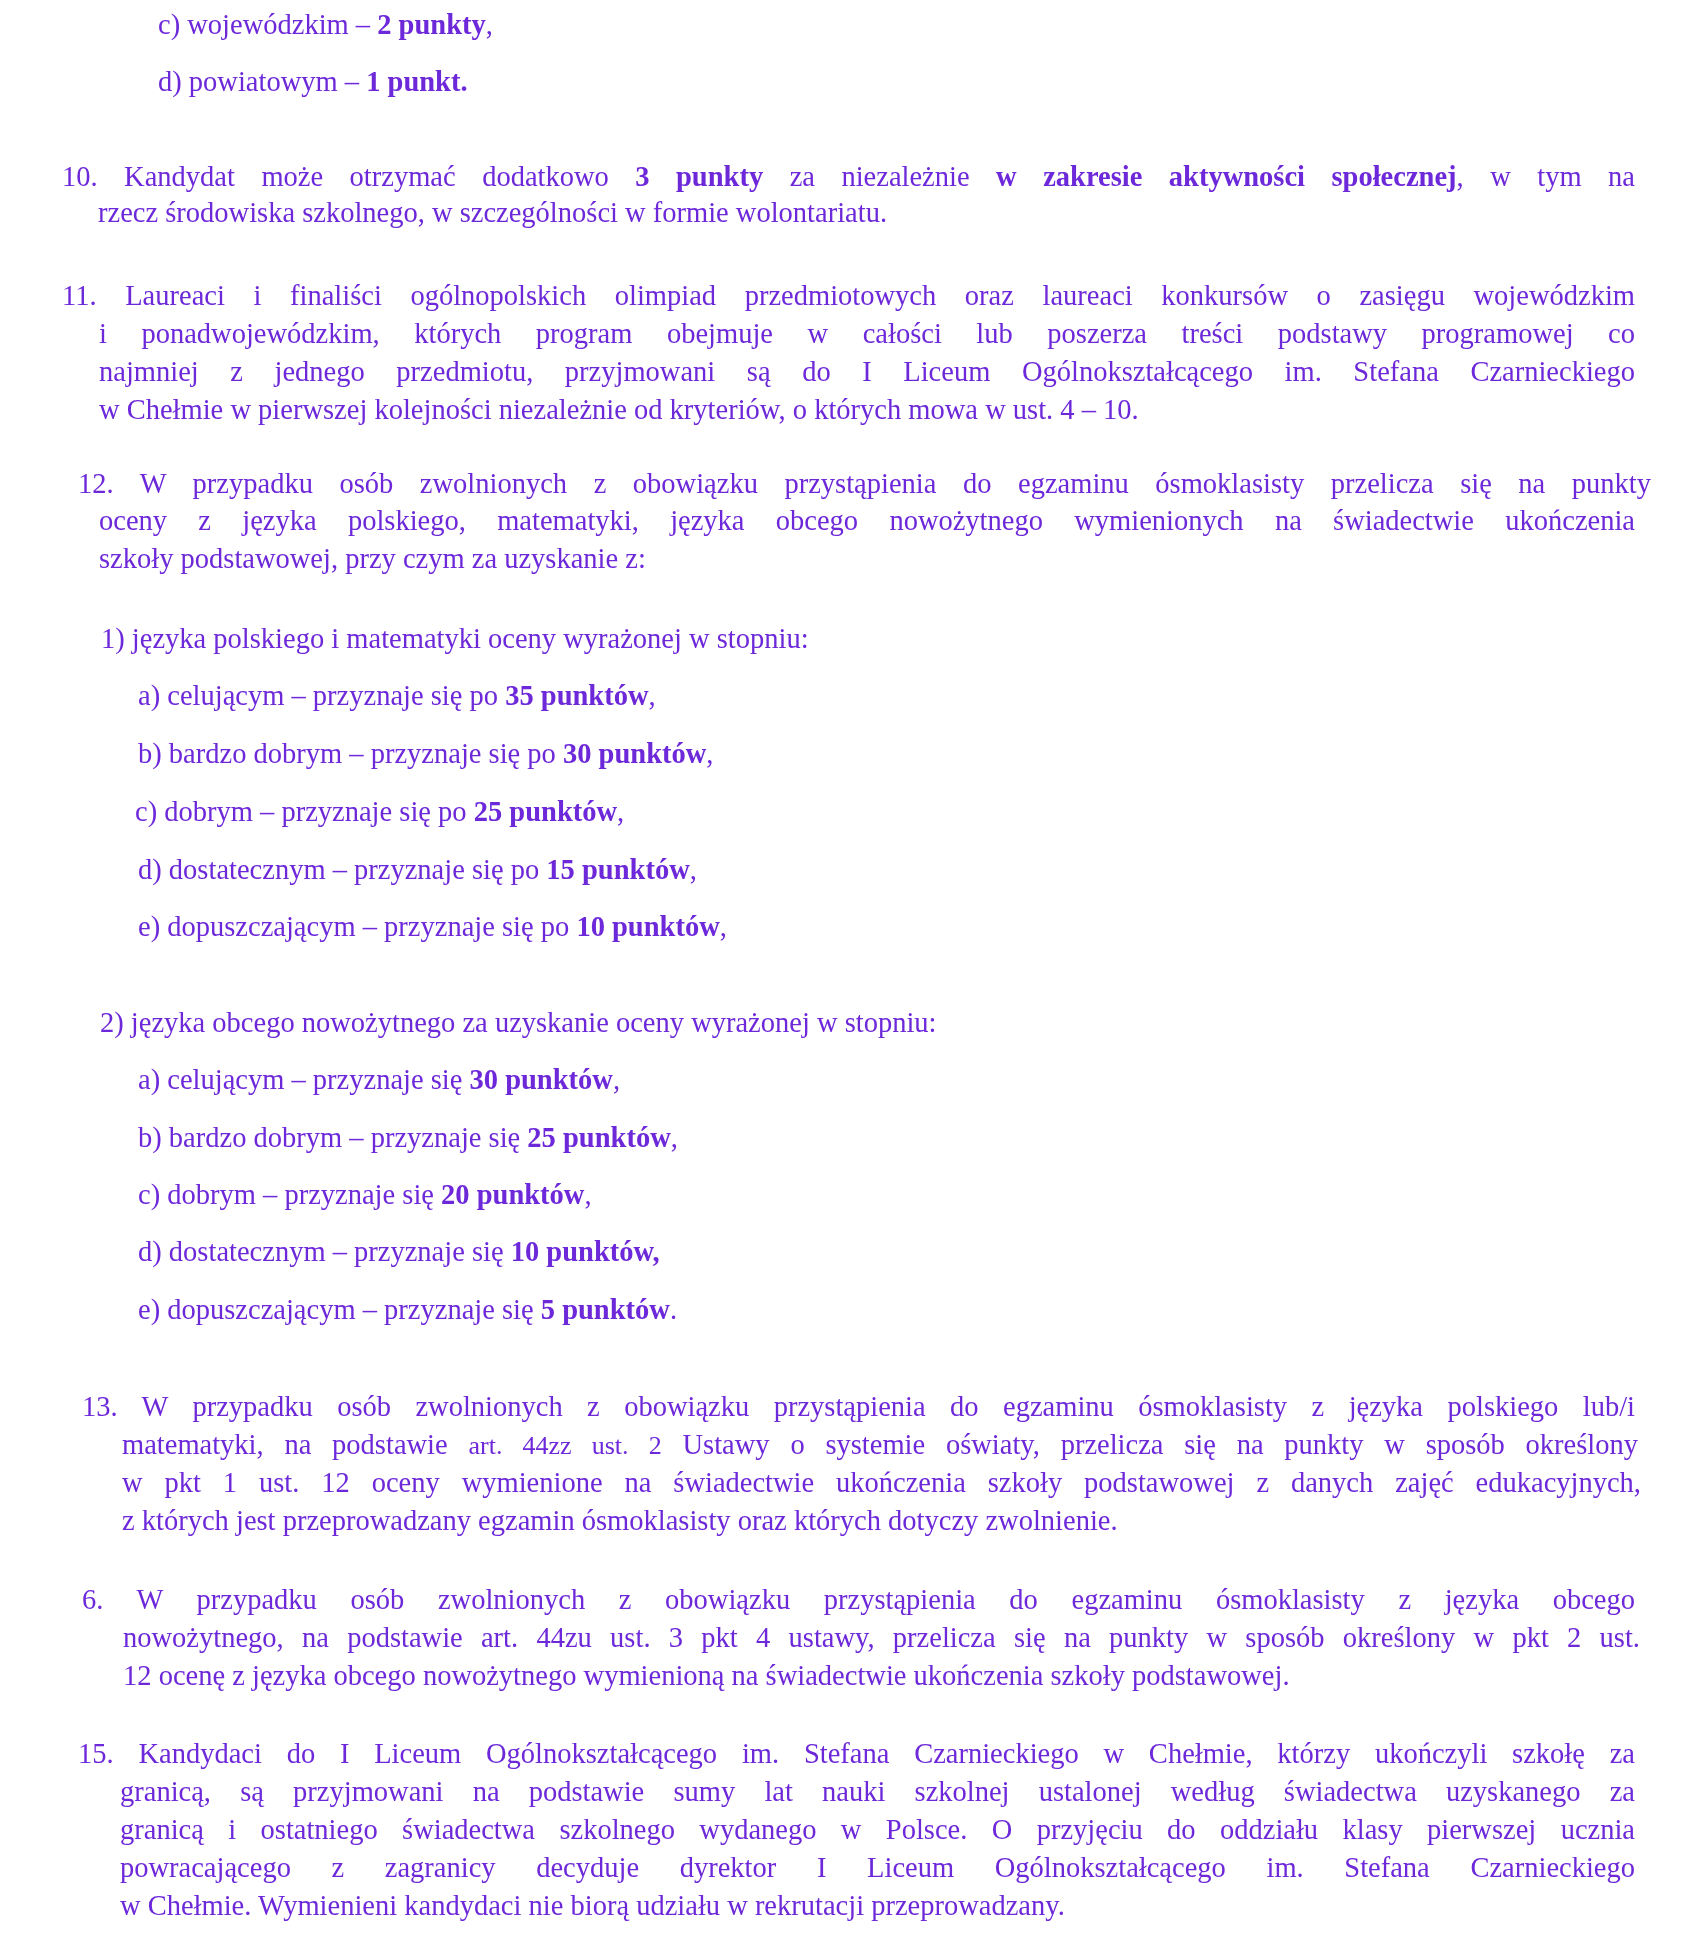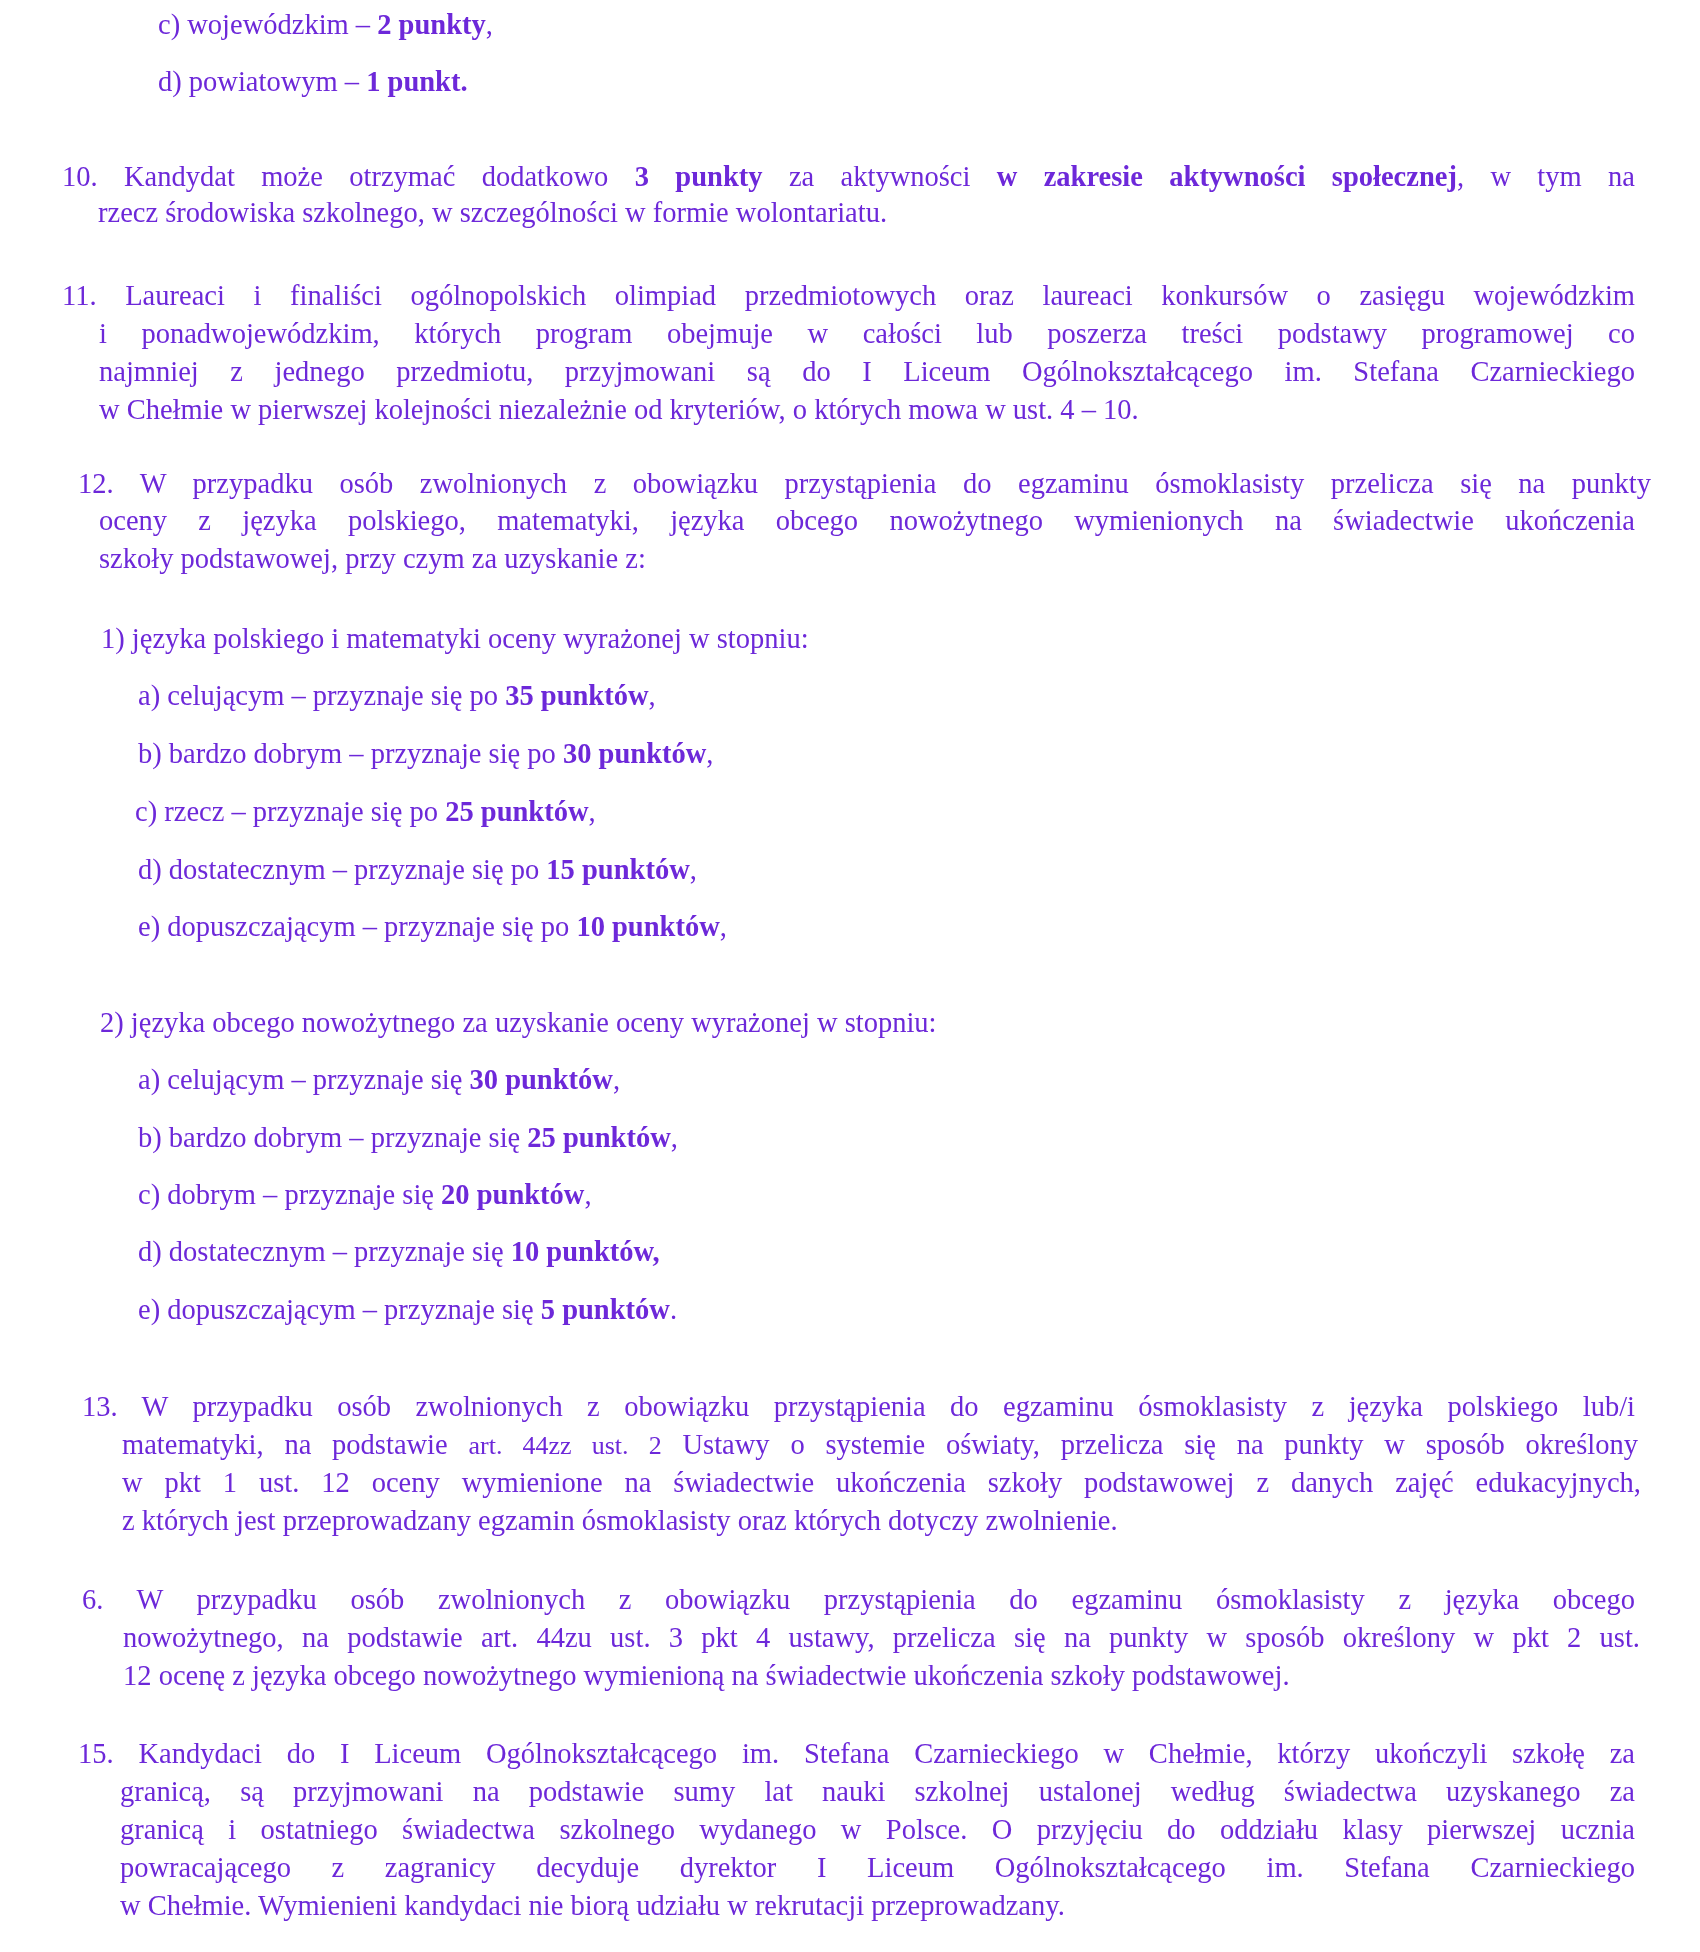--- a/index.html
+++ b/index.html
@@ -13,36 +13,36 @@
   .sans { font-family:Liberation Serif, serif; font-size:26px; }
 </style>
 </head>
 <body>
 
 <div id="page">
 
   <div class="line" style="left:158px;top:11px"><span>c) wojewódzkim – </span><span class="b">2 punkty</span><span>,</span></div>
   <div class="line" style="left:158px;top:68px"><span>d) powiatowym – </span><span class="b">1 punkt.</span></div>
 
-  <div class="line just" style="left:62px;top:163px;width:1573px"><span>10.  Kandydat może otrzymać dodatkowo </span><span class="b">3 punkty</span><span> za aktywności </span><span class="b">w zakresie aktywności społecznej</span><span>, w tym na</span></div>
+  <div class="line just" style="left:62px;top:163px;width:1573px"><span>10.  Kandydat może otrzymać dodatkowo </span><span class="b">3 punkty</span><span> za niezależnie </span><span class="b">w zakresie aktywności społecznej</span><span>, w tym na</span></div>
   <div class="line" style="left:98px;top:199px"><span>rzecz środowiska szkolnego, w szczególności w formie wolontariatu.</span></div>
 
   <div class="line just" style="left:62px;top:282px;width:1573px"><span>11.  Laureaci i finaliści ogólnopolskich olimpiad przedmiotowych oraz laureaci konkursów o zasięgu wojewódzkim</span></div>
   <div class="line just" style="left:99px;top:320px;width:1536px"><span>i ponadwojewódzkim, których program obejmuje w całości lub poszerza treści podstawy programowej co</span></div>
   <div class="line just" style="left:99px;top:358px;width:1536px"><span>najmniej z jednego przedmiotu, przyjmowani są do I Liceum Ogólnokształcącego im. Stefana Czarnieckiego</span></div>
   <div class="line" style="left:99px;top:396px"><span>w Chełmie w pierwszej kolejności niezależnie od kryteriów, o których mowa w ust. 4 – 10.</span></div>
 
   <div class="line just" style="left:78px;top:470px;width:1573px"><span>12. W przypadku osób zwolnionych z obowiązku przystąpienia do egzaminu ósmoklasisty przelicza się na punkty</span></div>
   <div class="line just" style="left:99px;top:507px;width:1536px"><span>oceny z języka polskiego, matematyki, języka obcego nowożytnego wymienionych na świadectwie ukończenia</span></div>
   <div class="line" style="left:99px;top:545px"><span>szkoły podstawowej, przy czym za uzyskanie z:</span></div>
 
   <div class="line" style="left:101px;top:625px"><span>1) języka polskiego i matematyki oceny wyrażonej w stopniu:</span></div>
   <div class="line" style="left:138px;top:682px"><span>a) celującym – przyznaje się po </span><span class="b">35 punktów</span><span>,</span></div>
   <div class="line" style="left:138px;top:740px"><span>b) bardzo dobrym – przyznaje się po </span><span class="b">30 punktów</span><span>,</span></div>
-  <div class="line" style="left:135px;top:798px"><span>c) rzecz – przyznaje się po </span><span class="b">25 punktów</span><span>,</span></div>
+  <div class="line" style="left:135px;top:798px"><span>c) dobrym – przyznaje się po </span><span class="b">25 punktów</span><span>,</span></div>
   <div class="line" style="left:138px;top:856px"><span>d) dostatecznym – przyznaje się po </span><span class="b">15 punktów</span><span>,</span></div>
   <div class="line" style="left:138px;top:913px"><span>e) dopuszczającym – przyznaje się po </span><span class="b">10 punktów</span><span>,</span></div>
 
   <div class="line" style="left:100px;top:1009px"><span>2) języka obcego nowożytnego za uzyskanie oceny wyrażonej w stopniu:</span></div>
   <div class="line" style="left:138px;top:1066px"><span>a) celującym – przyznaje się </span><span class="b">30 punktów</span><span>,</span></div>
   <div class="line" style="left:138px;top:1124px"><span>b) bardzo dobrym – przyznaje się </span><span class="b">25 punktów</span><span>,</span></div>
   <div class="line" style="left:138px;top:1181px"><span>c) dobrym – przyznaje się </span><span class="b">20 punktów</span><span>,</span></div>
   <div class="line" style="left:138px;top:1238px"><span>d) dostatecznym – przyznaje się </span><span class="b">10 punktów,</span></div>
   <div class="line" style="left:138px;top:1296px"><span>e) dopuszczającym – przyznaje się </span><span class="b">5 punktów</span><span>.</span></div>
 

